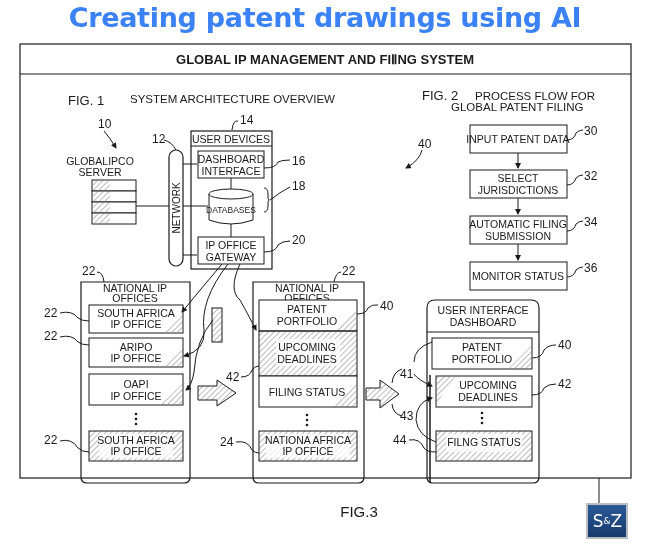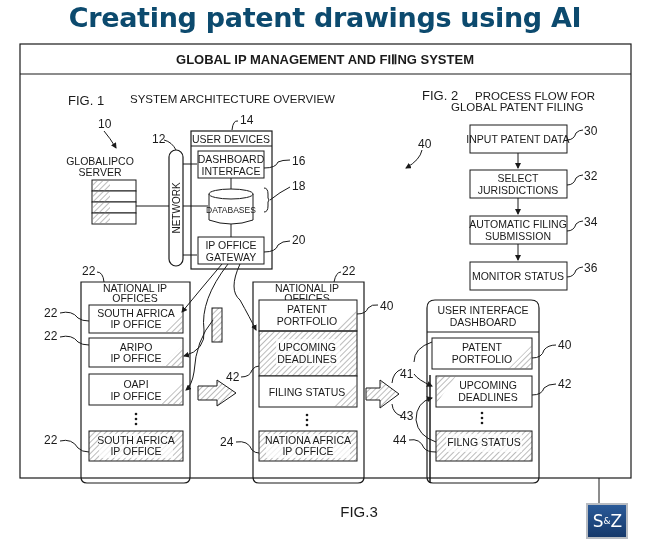--- a/index.html
+++ b/index.html
@@ -1,17 +1,17 @@
 <!DOCTYPE html>
 <html><head>
 <meta charset="utf-8">
 <style>
   html, body { margin: 0; padding: 0; background: #ffffff; }
   body { width: 650px; height: 547px; position: relative; overflow: hidden; font-family: "Liberation Sans", sans-serif; color: #1a1a1a; }
-  .headline { position: absolute; left: 0; top: 2px; width: 650px; text-align: center; font-family: "DejaVu Sans", sans-serif; font-weight: bold; font-size: 27px; color: #0c4a6e; letter-spacing: -0.3px; }
+  .headline { position: absolute; left: 0; top: 2px; width: 650px; text-align: center; font-family: "DejaVu Sans", sans-serif; font-weight: bold; font-size: 27px; color: #3b82f6; letter-spacing: -0.3px; }
   svg#drawing { position: absolute; left: 0; top: 0; }
   svg text { font-family: "Liberation Sans", sans-serif; fill: #1a1a1a; }
   .lbl { font-size: 10.5px; }
   .ref { font-size: 12px; }
   .logo { position: absolute; left: 586px; top: 503px; width: 42px; height: 36px; background: linear-gradient(#2a5a98, #16396b); border: 2px solid #b8bcc2; box-sizing: border-box; color: #fff; font-family: "DejaVu Sans", sans-serif; font-size: 17px; display: flex; align-items: center; justify-content: center; letter-spacing: -1px; }
   .logo small { font-size: 9px; margin: 0 1px; }
 </style>
 </head>
 <body>
 

